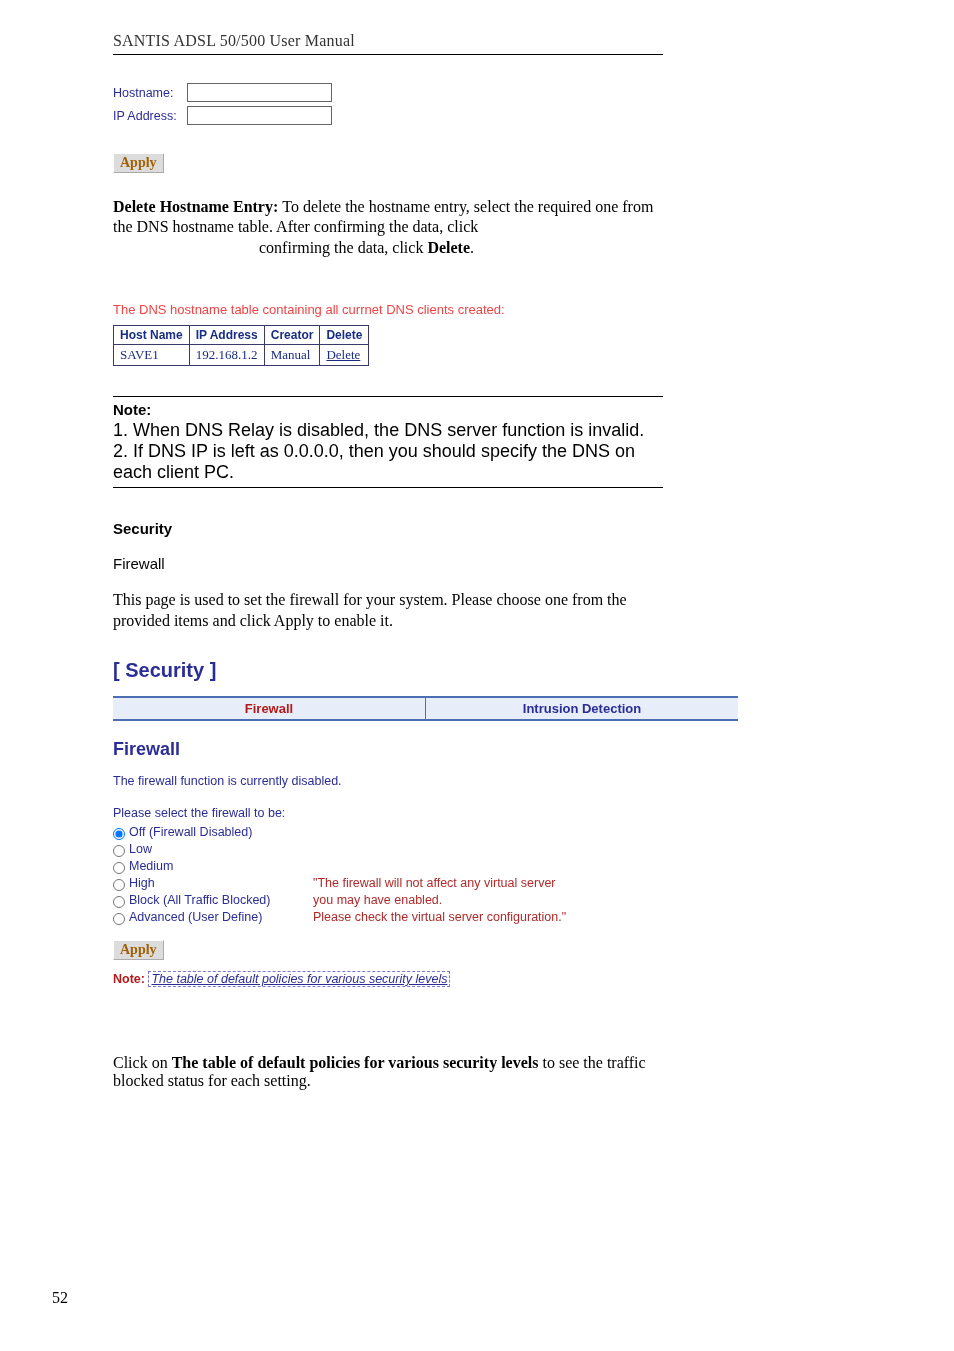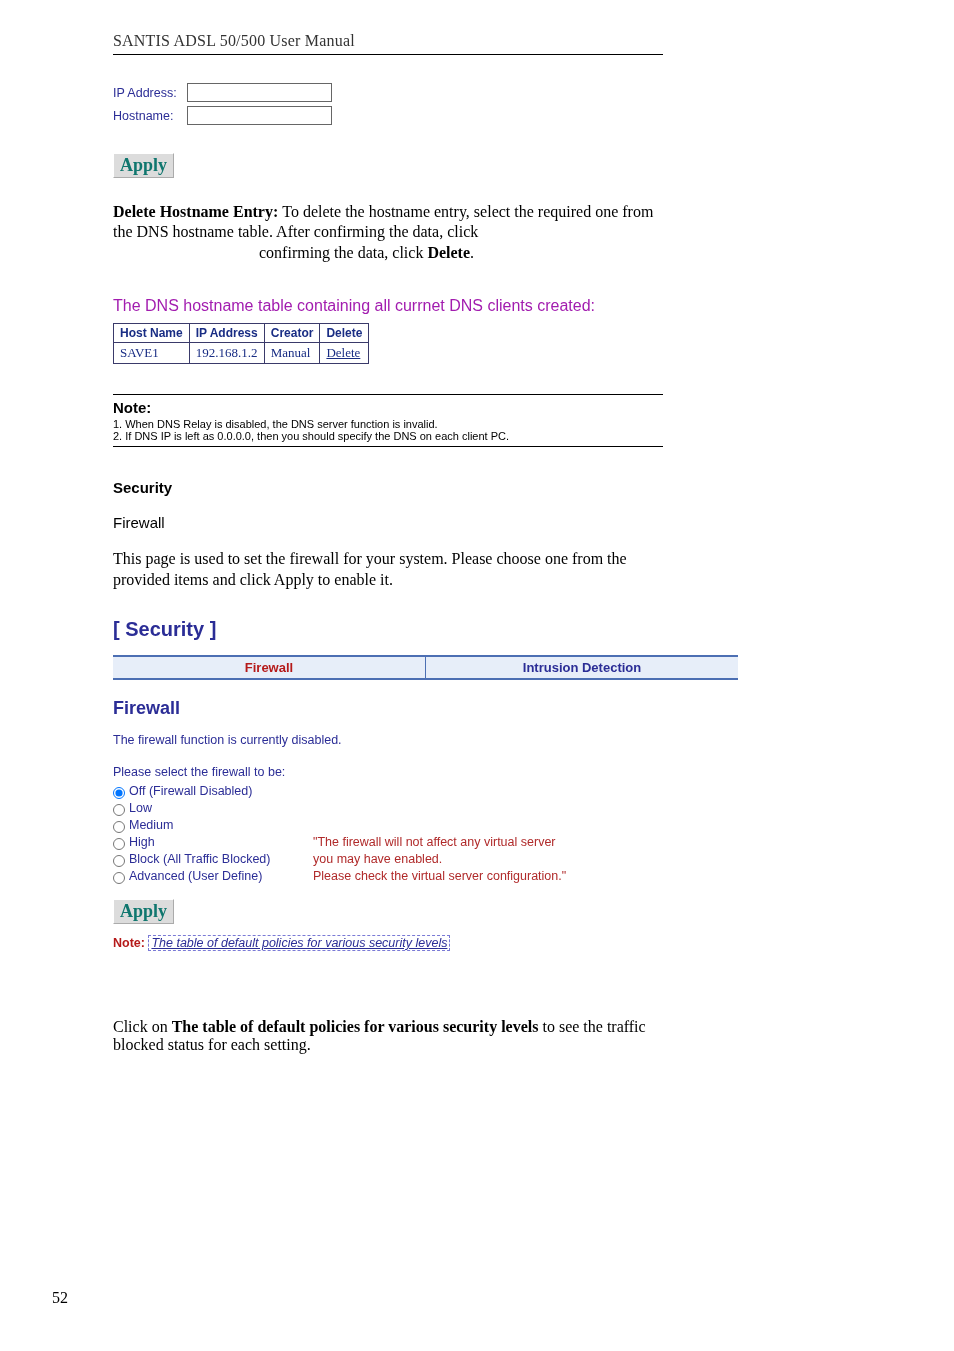--- a/index.html
+++ b/index.html
@@ -56,22 +56,22 @@
     height: 19px;
     border: 1px solid #666;
     box-sizing: border-box;
     padding: 1px 3px;
     font-size: 12px;
   }
   .apply-btn {
     margin-top: 24px;
     font-family: "Times New Roman", serif;
     font-weight: bold;
-    font-size: 18px;
-    color: #0f766e;
+    font-size: 14px;
+    color: #a16207;
     background: #dcdcdc;
     border: 1px outset #fff;
     padding: 1px 6px;
     cursor: pointer;
   }
   .apply-btn2 { margin-top: 14px; }
   
   .para {
     font-size: 16px;
     line-height: 1.28;
@@ -79,23 +79,23 @@
   }
   .para .bold { font-weight: bold; }
   .para-indent {
     display: block;
     text-align: left;
     padding-left: 146px;
   }
   
   .hn-caption {
     font-family: Verdana, Arial, sans-serif;
-    font-size: 16px;
-    color: #a21caf;
-    margin-top: 34px;
+    font-size: 13px;
+    color: #ef4444;
+    margin-top: 44px;
     margin-bottom: 8px;
   }
   table.hn {
     border-collapse: collapse;
     font-size: 13px;
   }
   table.hn th, table.hn td {
     border: 1px solid #3a3a6a;
     padding: 2px 6px;
     text-align: left;
@@ -116,21 +116,21 @@
   .rules { border: 0; border-top: 1px solid #000; margin: 30px 0 4px 0; }
   .rules2 { border: 0; border-top: 1px solid #000; margin: 4px 0 32px 0; }
   .note-head {
     font-family: Verdana, Geneva, sans-serif;
     font-weight: bold;
     font-size: 15px;
     margin: 2px 0;
   }
   .note-line {
     font-family: Verdana, Geneva, sans-serif;
-    font-size: 11px;
+    font-size: 18px;
     margin: 0;
   }
   
   .sec-head {
     font-family: Verdana, Geneva, sans-serif;
     font-weight: bold;
     font-size: 15px;
     margin: 6px 0 18px 0;
   }
   .fw-head {
@@ -237,25 +237,25 @@
 </style>
 </head>
 <body>
 
 <div class="page">
   <div class="running-head">SANTIS ADSL 50/500 User Manual</div>
 
   
 
   <div class="field-row">
+    <span class="field-lbl">Hostname:</span>
+    <input class="field-input" value="" style="">
+  </div>
+  <div class="field-row">
     <span class="field-lbl">IP Address:</span>
-    <input class="field-input" value="" style="">
-  </div>
-  <div class="field-row">
-    <span class="field-lbl">Hostname:</span>
     <input class="field-input" value="" style="">
   </div>
 
   <button class="apply-btn">Apply</button>
 
   
   <p class="para">
     <span class="bold">Delete Hostname Entry: </span><span>To delete the hostname entry, select the required one from the DNS hostname table. After confirming the data, click </span><br>
     <span class="para-indent"><span>confirming the data, click </span><span class="bold">Delete</span><span>.</span></span>
   </p>

